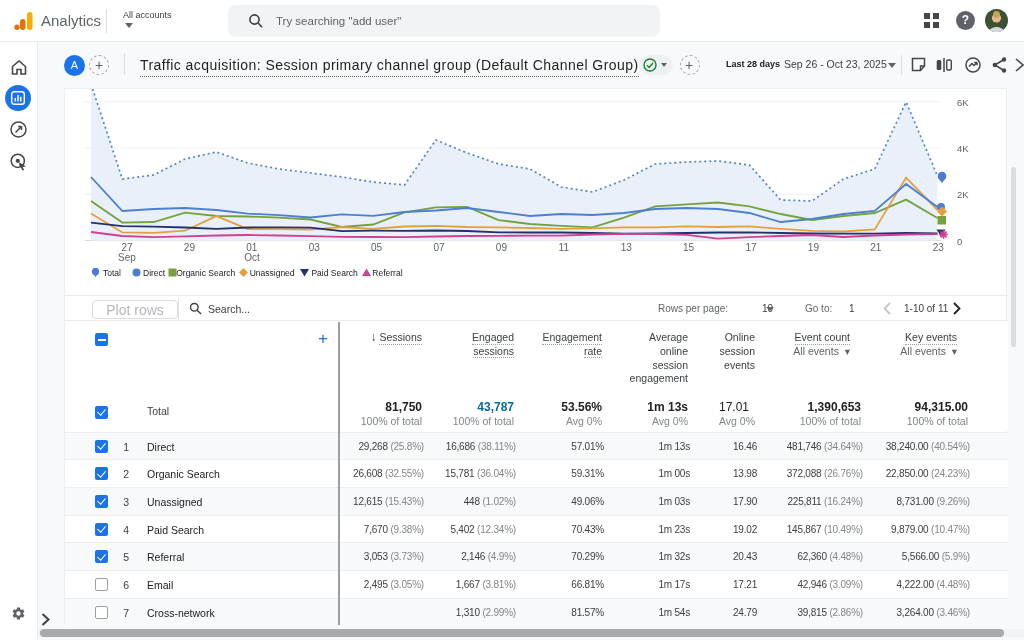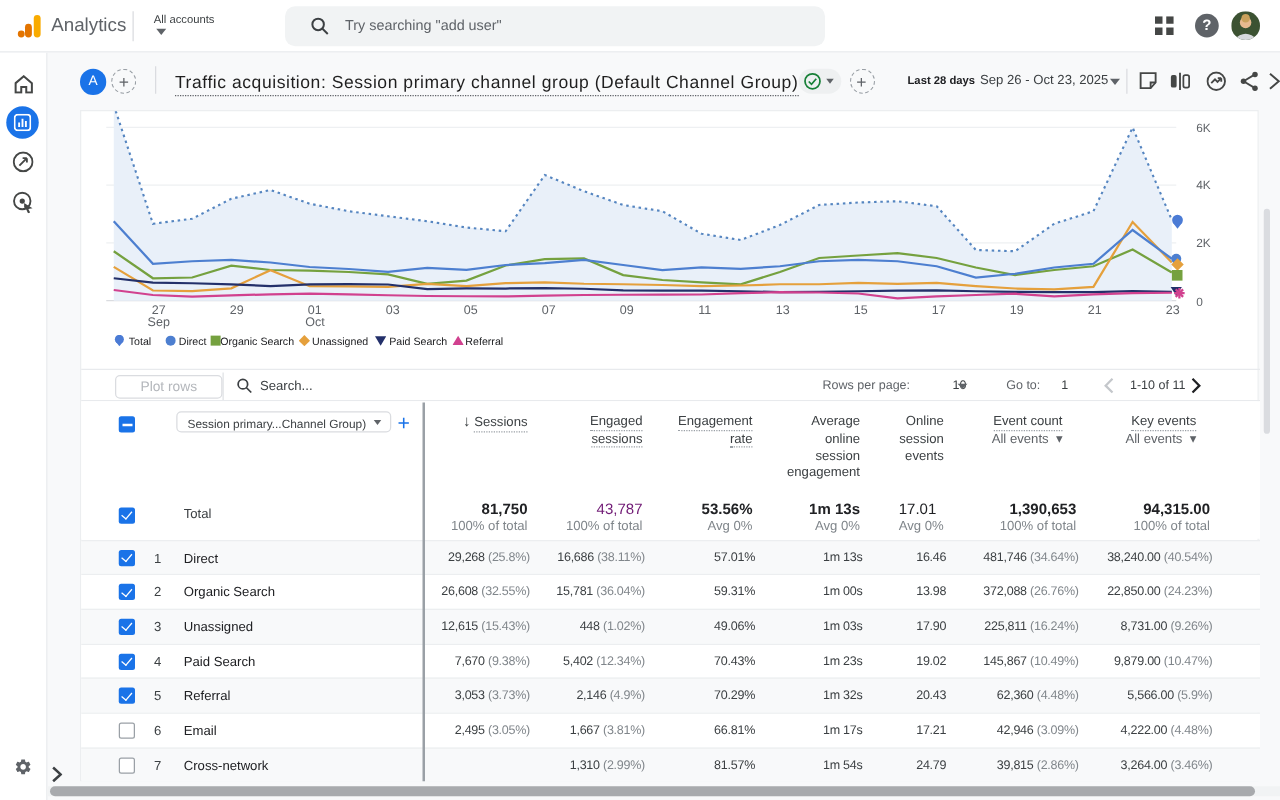--- a/index.html
+++ b/index.html
@@ -23,21 +23,21 @@
 #okpill{position:absolute;left:639px;top:55px;width:34px;height:20px;background:#eef0f1;border-radius:10px;}
 #datebar{position:absolute;left:726px;top:59px;font-size:9px;font-weight:bold;color:#202124;}
 #daterange{position:absolute;left:784px;top:58px;font-size:10.5px;color:#3c4043;}
 #hdr-div2{position:absolute;left:901px;top:55px;width:1px;height:20px;background:#dadce0;}
 
 #sidebar{position:absolute;left:0;top:42px;width:38px;height:598px;background:#fff;border-right:1px solid #e8eaed;z-index:4;}
 
 #card{position:absolute;left:64px;top:88px;width:943px;height:537px;background:#fff;border:1px solid #eceef0;z-index:1;}
 
 #toolbar{position:absolute;left:0;top:206px;width:943px;height:26px;border-top:1px solid #e8eaed;border-bottom:1px solid #e8eaed;}
-#plotrows{position:absolute;left:27px;top:4px;width:86px;height:19px;border:1px solid #dadce0;border-radius:4px;color:#b3b6bb;font-size:11px;text-align:center;line-height:18px;}
+#plotrows{position:absolute;left:27px;top:4px;width:86px;height:19px;border:1px solid #dadce0;border-radius:4px;color:#b3b6bb;font-size:14px;text-align:center;line-height:18px;}
 #tb-sep{position:absolute;left:113px;top:2px;width:1px;height:22px;background:#e0e2e5;}
 #srch-txt{position:absolute;left:143px;top:7px;font-size:10.5px;color:#3c4043;}
 .tbr{position:absolute;top:7px;font-size:10px;color:#5f6368;}
 
 .row{position:absolute;left:0;width:943px;height:28px;}
 .cb{position:absolute;width:13px;height:13px;border-radius:2px;}
 .cb.on{background:#1a73e8;}
 .cb.on:after{content:"";position:absolute;left:4.2px;top:1.4px;width:3.5px;height:7px;border:solid #fff;border-width:0 1.8px 1.8px 0;transform:rotate(40deg);}
 .cb.ind{background:#1a73e8;}
 .cb.ind:after{content:"";position:absolute;left:2.5px;top:5.5px;width:8px;height:2px;background:#fff;}
@@ -263,42 +263,38 @@
         <path d="M7 1 L1.5 6.5 L7 12" fill="none" stroke="#c4c7cb" stroke-width="1.8"></path>
       </svg>
     <div class="tbr" style="left:839px;color:#3c4043;">1-10 of 11</div>
     <svg class="abs" style="left:888px;top:6px" width="8" height="13" viewBox="0 0 8 13">
         <path d="M1 1 L6.5 6.5 L1 12" fill="none" stroke="#202124" stroke-width="1.8"></path>
       </svg>
   </div>
 
   <div class="abs" style="left:0;top:232px;width:943px;height:110px;background:#fff;">
     <span class="cb ind" style="left:30px;top:12px;"></span>
-    <div class="abs" style="left:76px;top:8px;width:172px;height:17px;border:1px solid #dadce0;border-radius:4px;">
-      <span class="abs" style="left:8px;top:3.5px;font-size:9.5px;color:#3c4043;white-space:nowrap;">Session primary...Channel Group)</span>
-      <span class="abs" style="left:157px;top:6px;width:0;height:0;border-left:3.5px solid transparent;border-right:3.5px solid transparent;border-top:4px solid #5f6368;"></span>
-    </div>
     <span class="abs" style="left:253px;top:8px;color:#1a73e8;font-size:17px;">+</span>
     <div class="ch" style="right:586px;top:10px;width:120px;"><span style="font-size:12px;">↓</span> <span class="du">Sessions</span></div>
     <div class="ch" style="right:494px;top:10px;width:120px;"><span class="du">Engaged</span><br><span class="du">sessions</span></div>
     <div class="ch" style="right:406px;top:10px;width:120px;"><span class="du">Engagement</span><br><span class="du">rate</span></div>
     <div class="ch" style="right:320px;top:10px;width:120px;">Average<br>online<br>session<br>engagement</div>
     <div class="ch" style="right:253px;top:10px;width:120px;">Online<br>session<br>events</div>
     <div class="ch" style="right:158px;top:10px;width:120px;"><span class="du">Event count</span><br><span class="sub">All events &nbsp;▾</span></div>
     <div class="ch" style="right:51px;top:10px;width:120px;"><span class="du">Key events</span><br><span class="sub">All events &nbsp;▾</span></div>
   </div>
 
   <div class="row" style="top:300px;height:42px;">
     <span class="cb on" style="left:30px;top:17px;"></span>
     <span class="nm" style="top:16px;color:#3c4043;">Total</span>
   </div>
   <div id="tbody"></div>
 <div class="abs" style="right:584px;top:311px;font-size:12px;font-weight:bold;color:#202124;">81,750</div>
     <div class="abs" style="right:584px;top:326px;font-size:10.5px;color:#80868b;">100% of total</div>
-    <div class="abs" style="right:492px;top:311px;font-size:12px;font-weight:normal;color:#701a75;">43,787</div>
+    <div class="abs" style="right:492px;top:311px;font-size:12px;font-weight:bold;color:#0369a1;">43,787</div>
     <div class="abs" style="right:492px;top:326px;font-size:10.5px;color:#80868b;">100% of total</div>
     <div class="abs" style="right:404px;top:311px;font-size:12px;font-weight:bold;color:#202124;">53.56%</div>
     <div class="abs" style="right:404px;top:326px;font-size:10.5px;color:#80868b;">Avg 0%</div>
     <div class="abs" style="right:318px;top:311px;font-size:12px;font-weight:bold;color:#202124;">1m 13s</div>
     <div class="abs" style="right:318px;top:326px;font-size:10.5px;color:#80868b;">Avg 0%</div>
     <div class="abs" style="right:257px;top:311px;font-size:12px;font-weight:normal;color:#202124;">17.01</div>
     <div class="abs" style="right:251px;top:326px;font-size:10.5px;color:#80868b;">Avg 0%</div>
     <div class="abs" style="right:145px;top:311px;font-size:12px;font-weight:bold;color:#202124;">1,390,653</div>
     <div class="abs" style="right:145px;top:326px;font-size:10.5px;color:#80868b;">100% of total</div>
     <div class="abs" style="right:38px;top:311px;font-size:12px;font-weight:bold;color:#202124;">94,315.00</div>

